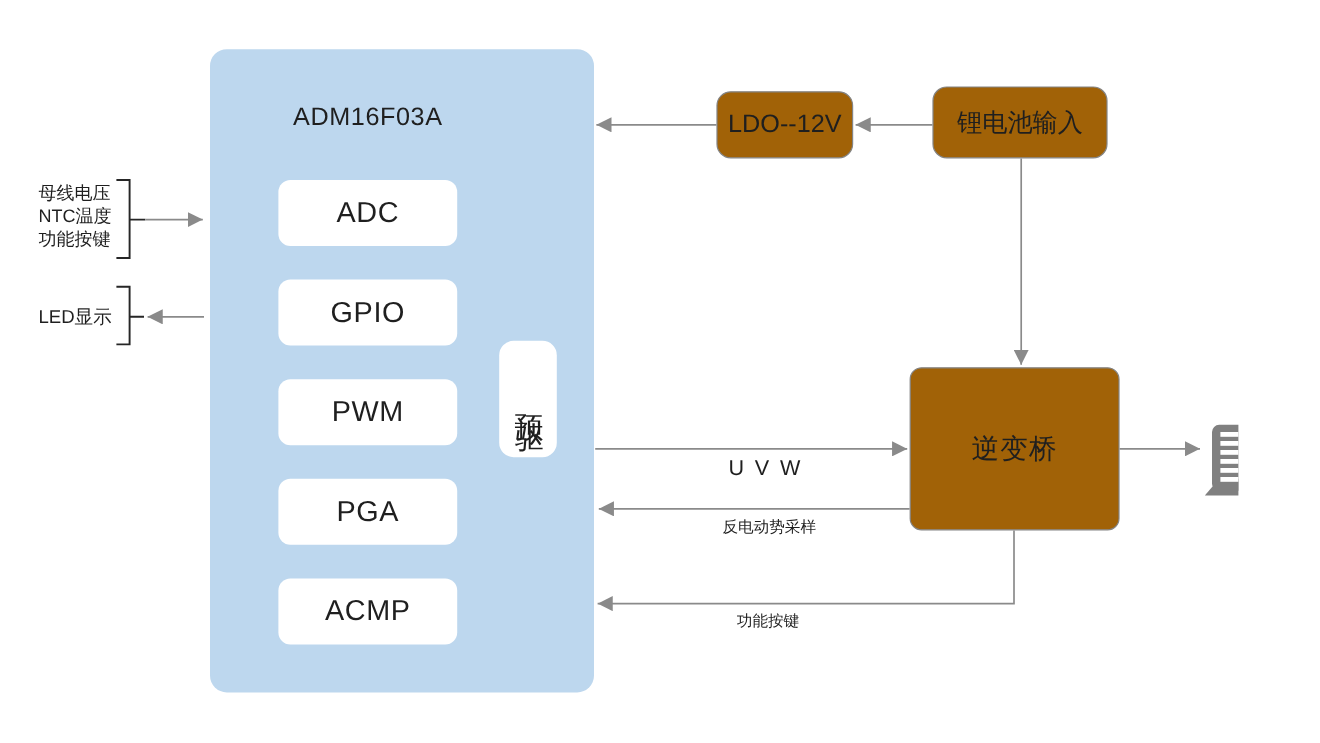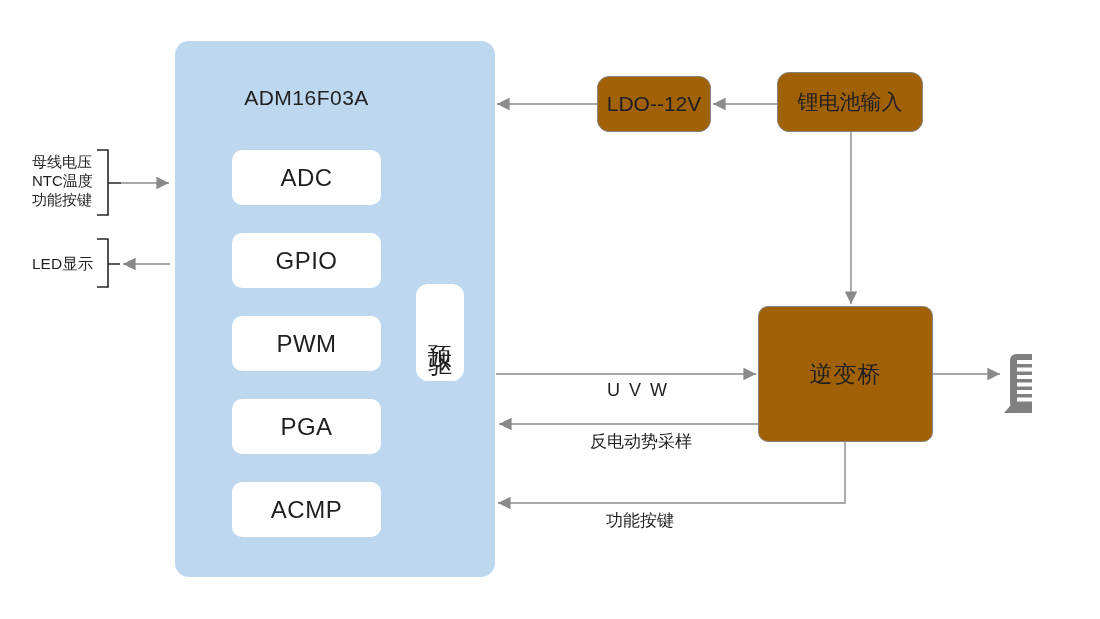--- a/index.html
+++ b/index.html
@@ -27,21 +27,21 @@
     display:flex;align-items:center;justify-content:center;font-size:24px;
     writing-mode:vertical-rl;text-orientation:upright;letter-spacing:10px;padding-top:6px;}
 
   
   .obox{background:#a16207;border:1.5px solid var(--border-gray);display:flex;align-items:center;justify-content:center;}
   .ldo{left:597px;top:76px;width:114px;height:56px;border-radius:12px;font-size:21px;}
   .battery{left:777px;top:72px;width:146px;height:60px;border-radius:12px;font-size:21px;}
   .inverter{left:758px;top:306px;width:175px;height:136px;border-radius:10px;font-size:23px;letter-spacing:1px;}
 
   
-  .sig{width:180px;text-align:center;font-size:17px;}
+  .sig{width:180px;text-align:center;font-size:13px;}
   .uvw{left:548px;top:380px;font-size:18px;letter-spacing:2px;text-align:center;}
   .bemf{left:551px;top:430px;}
   .ocp{left:550px;top:509px;}
 
   
   .ingroup{left:32px;top:152px;font-size:15px;line-height:19px;}
   .led{left:32px;top:254px;font-size:15.5px;}
 
   
   #wires{left:0;top:0;width:1100px;height:619px;pointer-events:none;}

